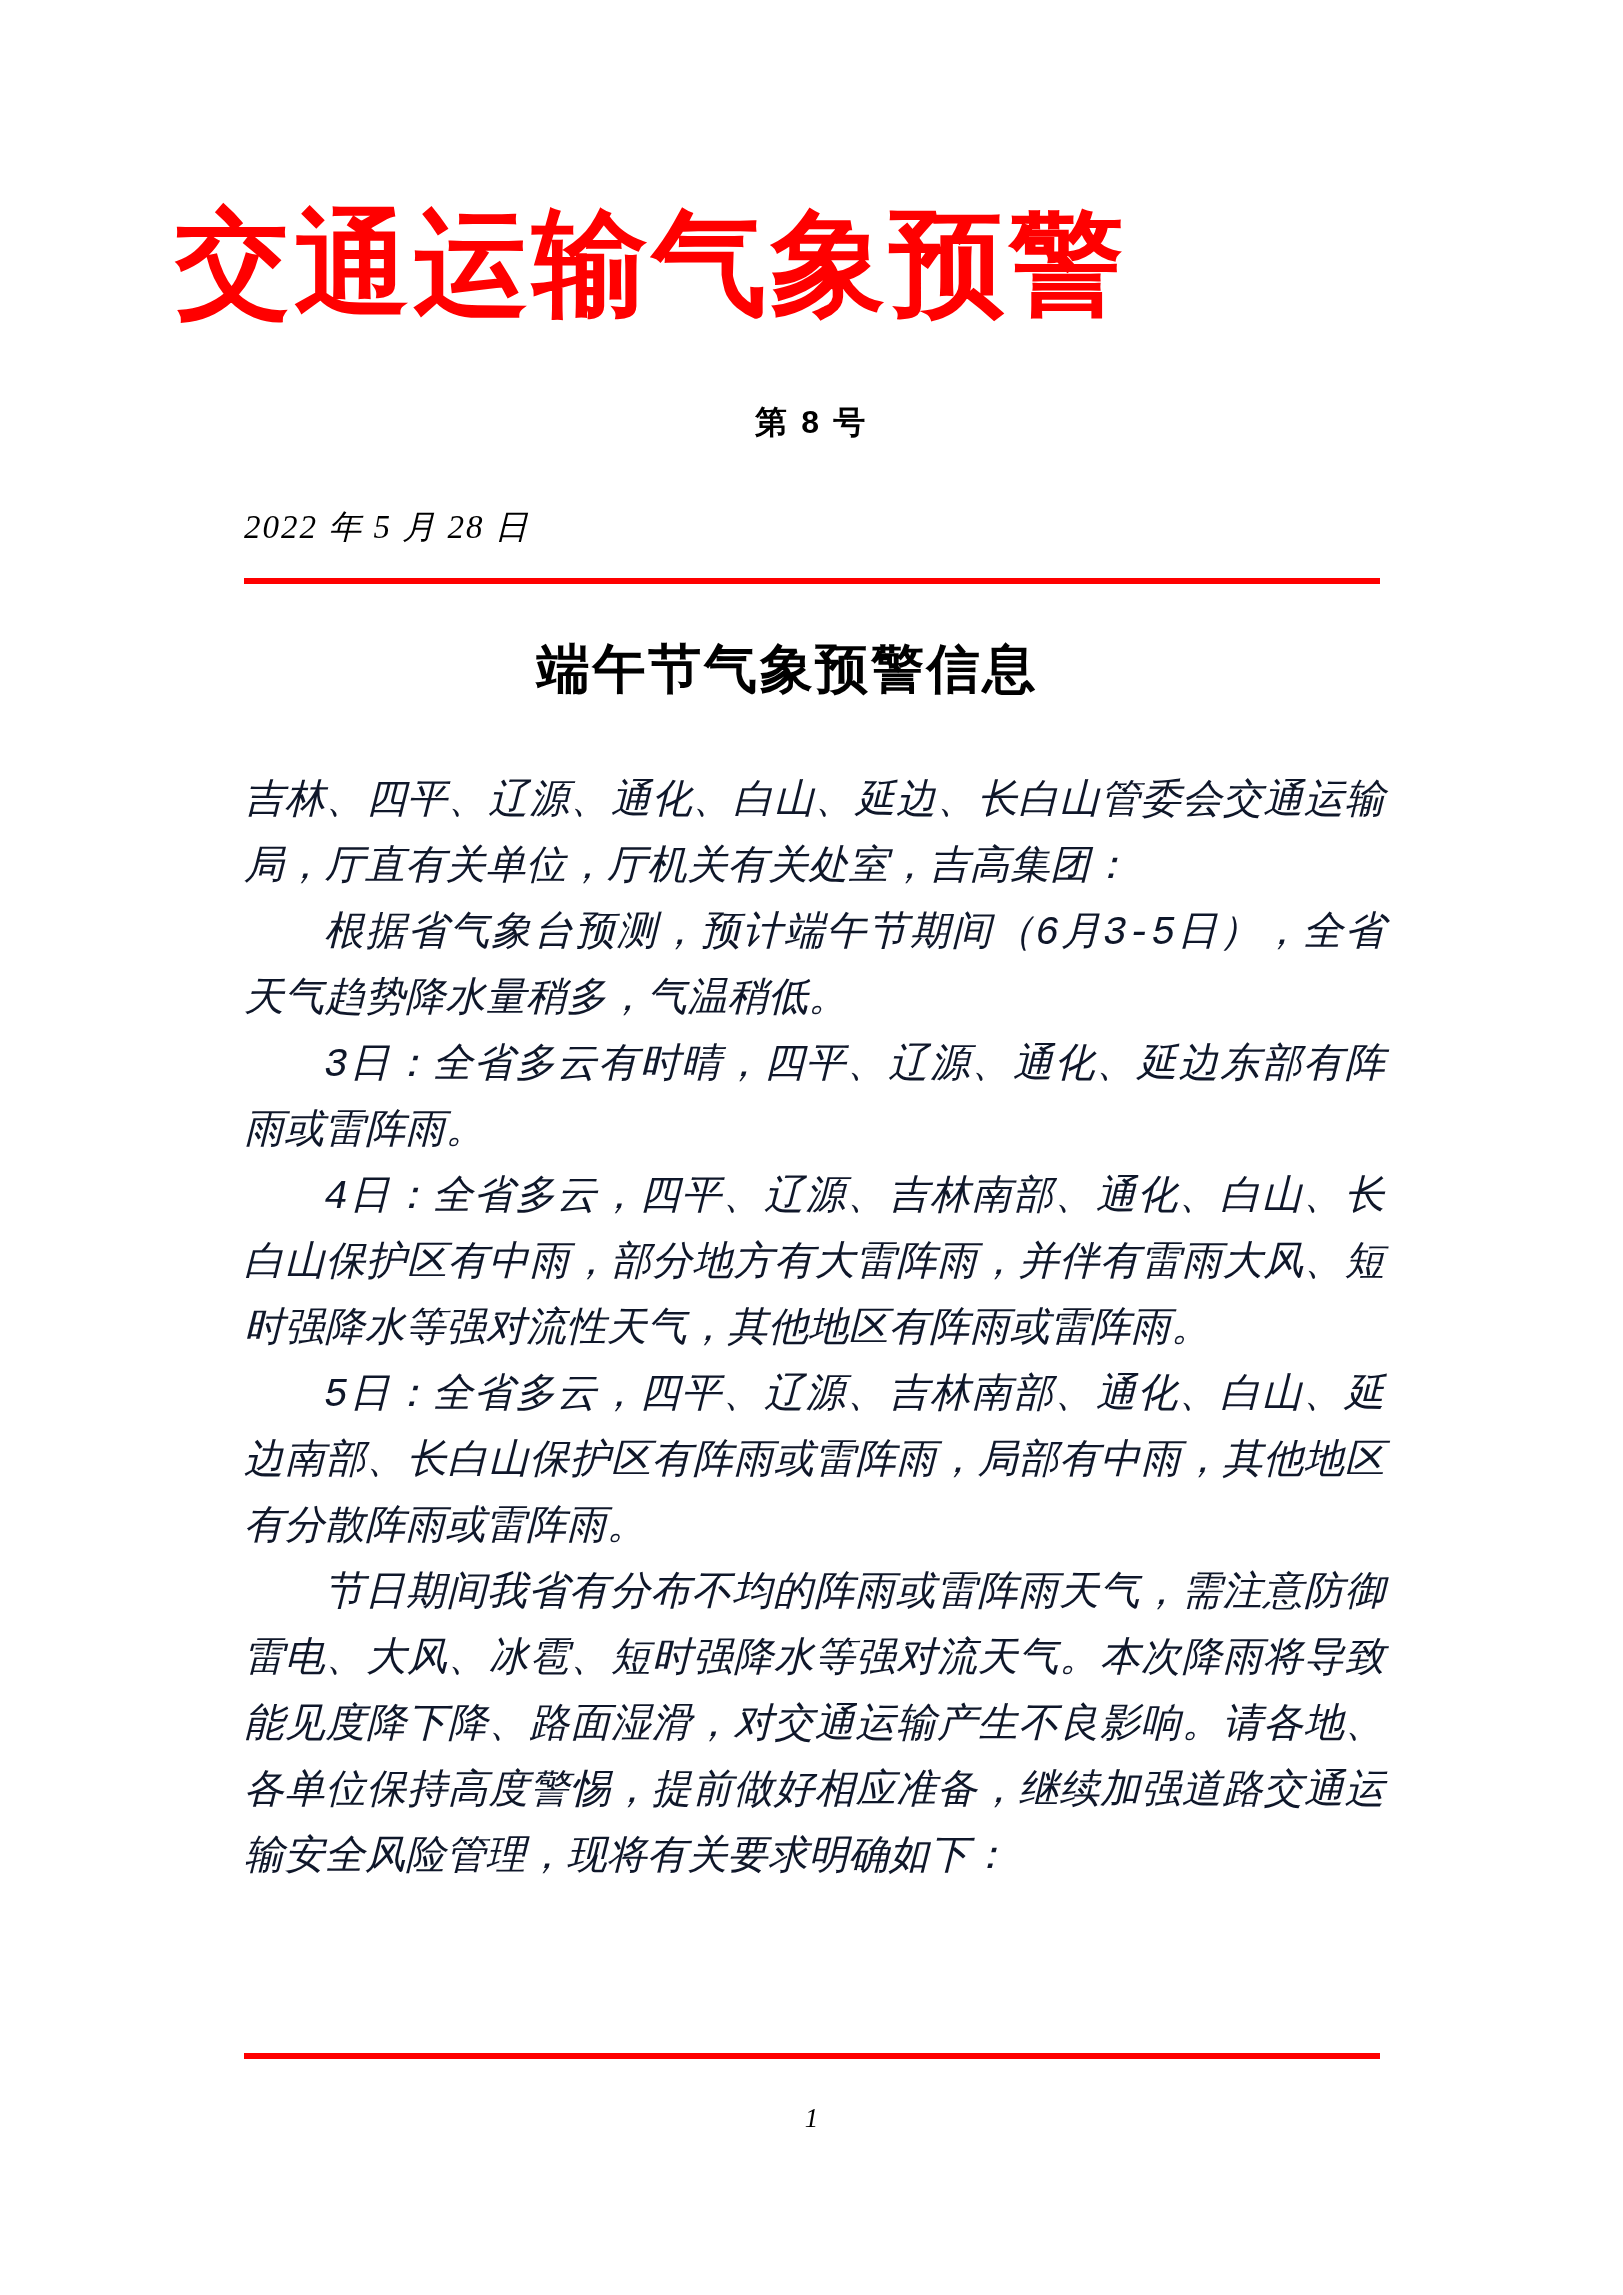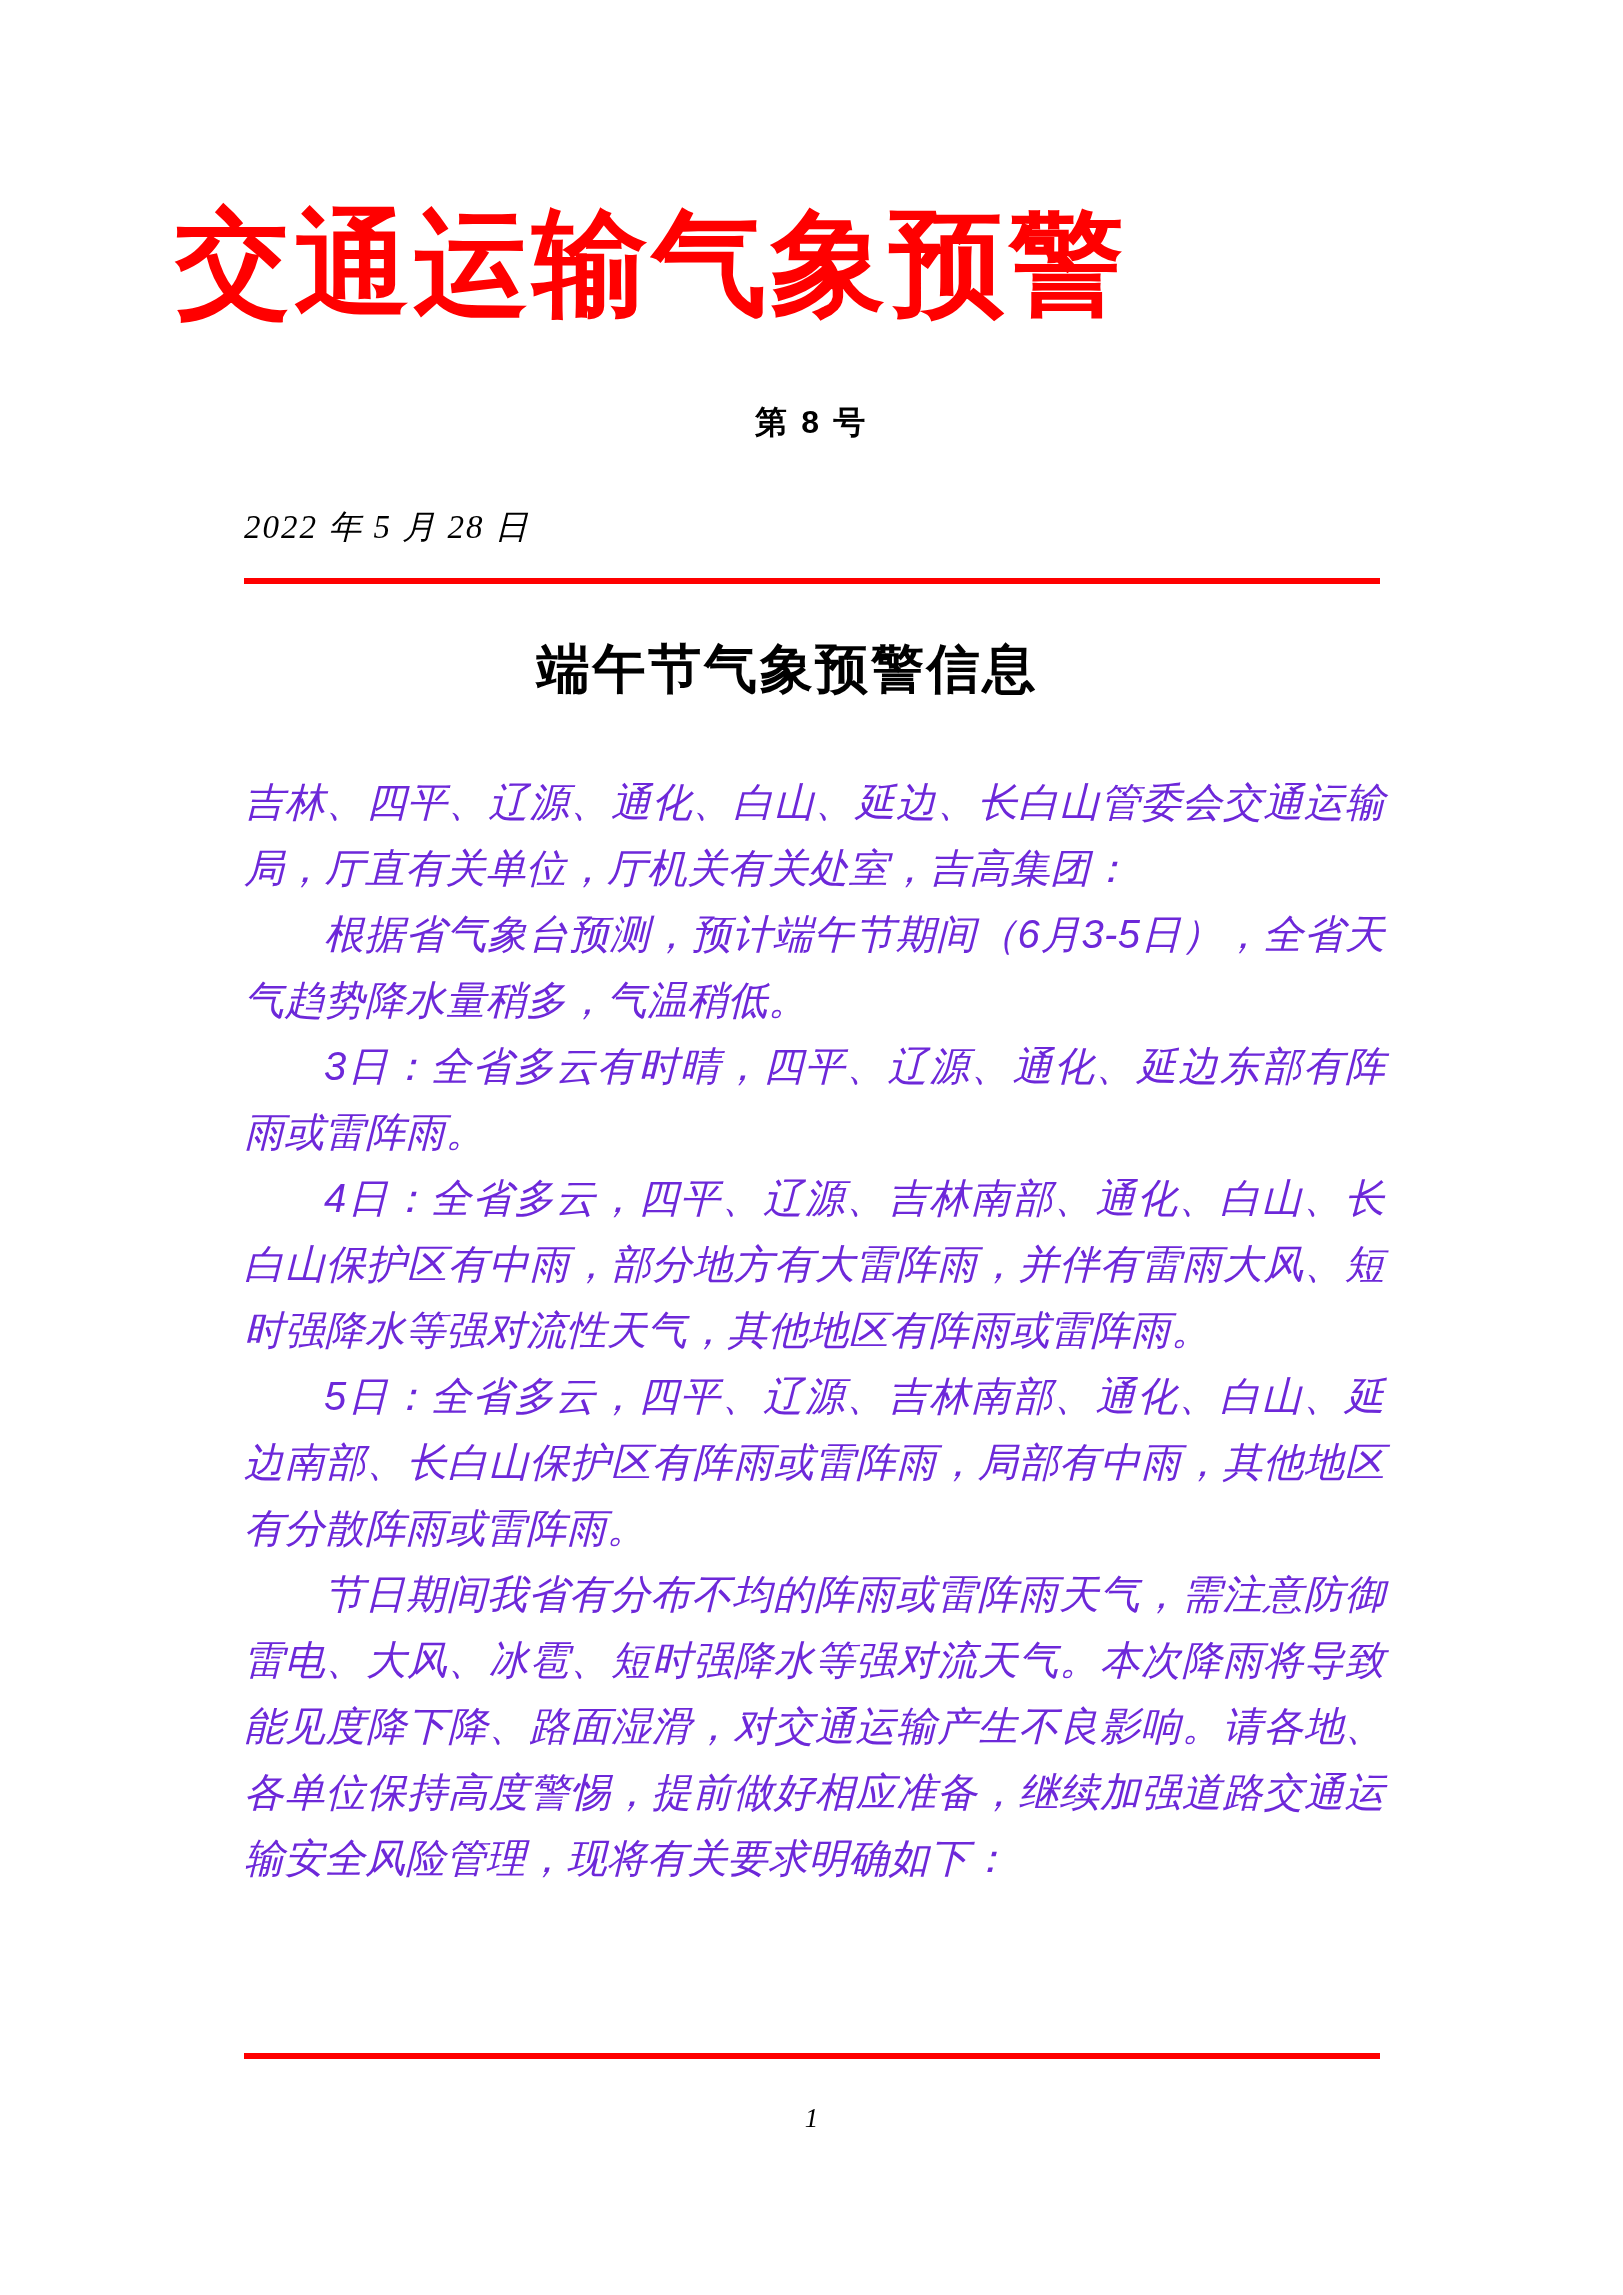--- a/index.html
+++ b/index.html
@@ -104,25 +104,25 @@
 
   
   .body-block {
     position: absolute;
     left: 244px;
     top: 769px;
     width: 1141px;
   }
 
   .body-para {
-    font-family: Liberation Sans, sans-serif;
+    font-family: Liberation Mono, monospace;
     font-style: italic;
     font-size: 40px;
     line-height: 66px;
-    color: #6d28d9;
+    color: #0f172a;
     margin: 0;
     text-align: justify;
     text-justify: inter-ideograph;
     letter-spacing: 0.3px;
   }
 
   .body-para.indent {
     text-indent: 80px;
   }
 

